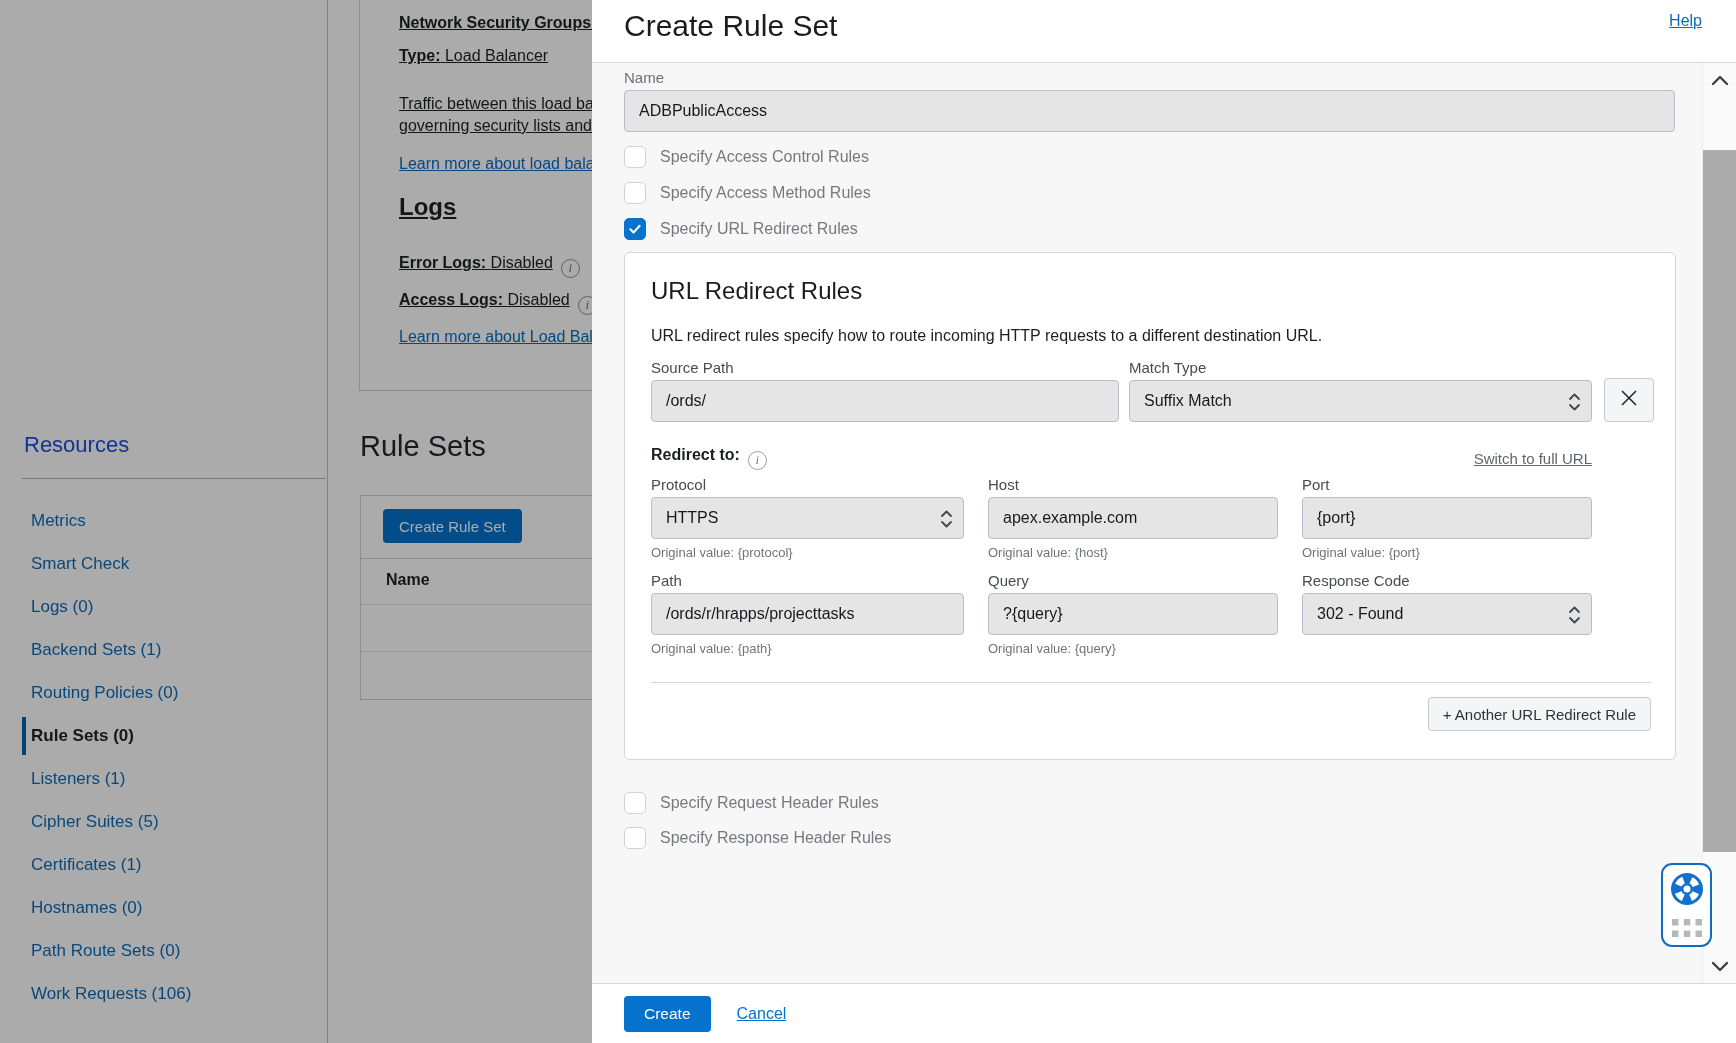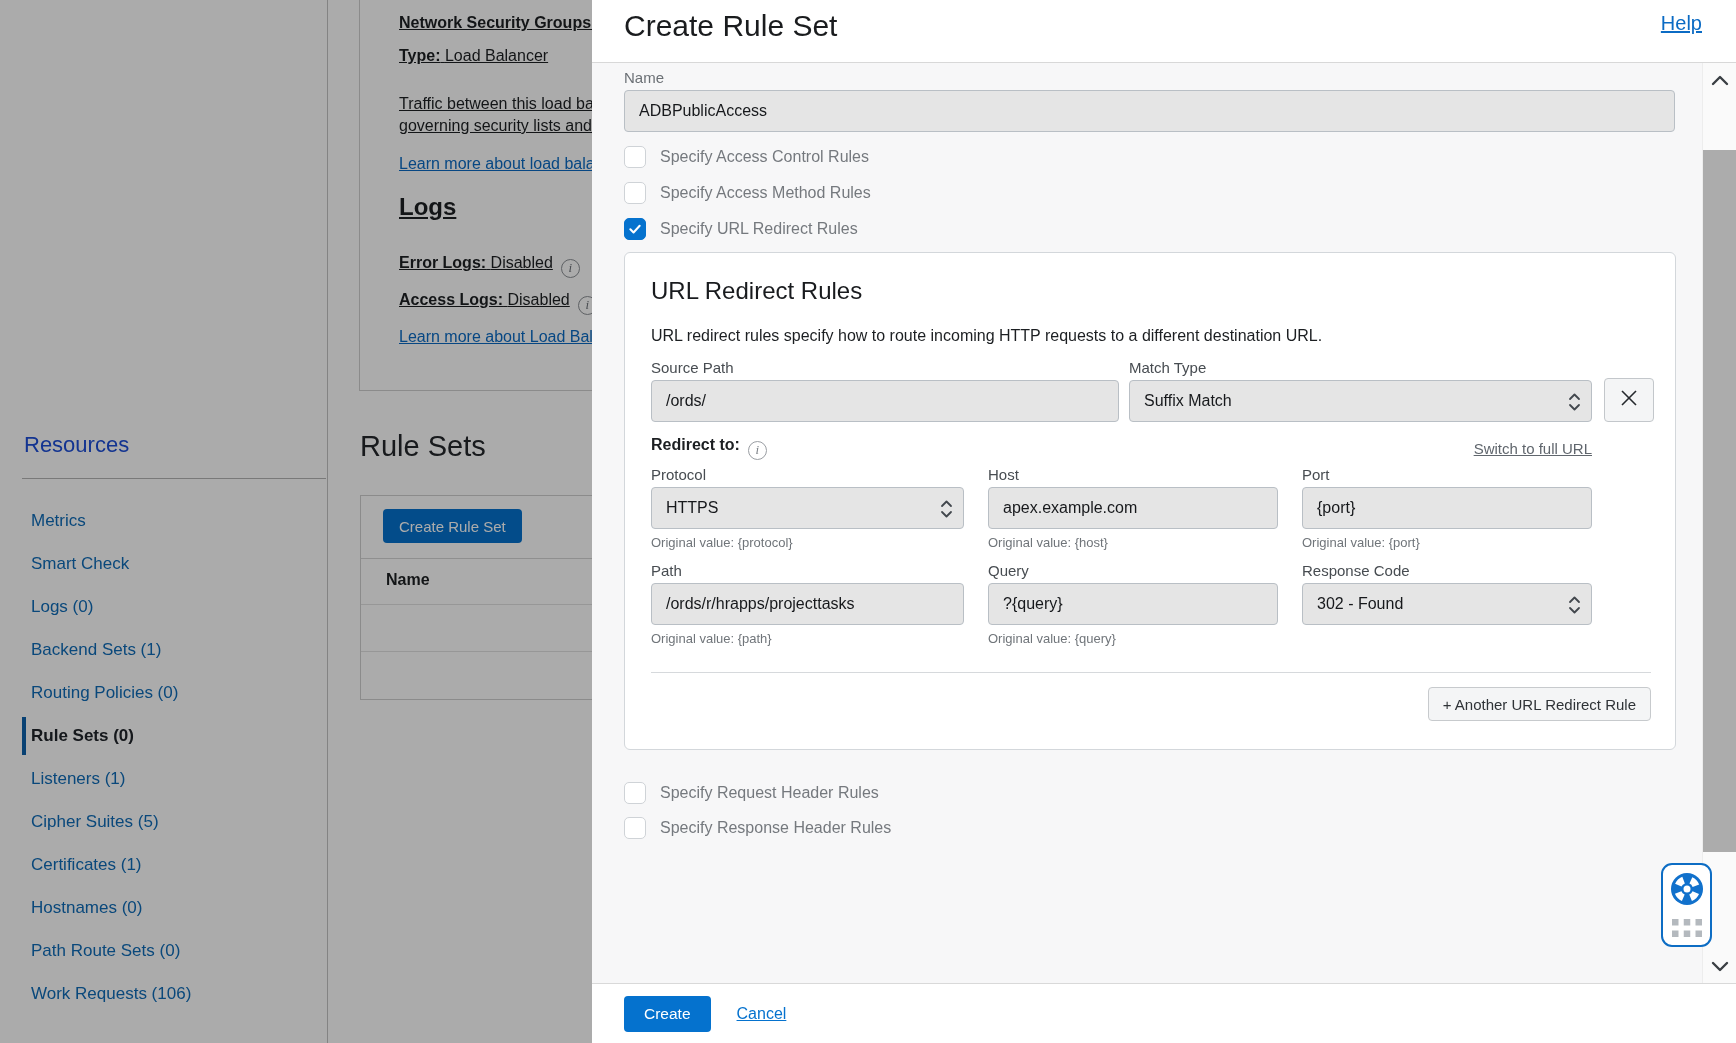--- a/index.html
+++ b/index.html
@@ -41,21 +41,21 @@
     font-size:16px; font-weight:bold; color:#1d2023; }
   .rs-row { height:47px; border-top:1px solid #e2e2e2; }
 
   #dim { position:absolute; inset:0; background:rgba(0,0,0,0.33); }
 
   
   #panel { position:absolute; left:592px; top:0; width:1144px; height:1043px; background:#f7f7f8; }
   .panel-header { position:absolute; left:0; top:0; right:0; height:63px; background:#fff;
     border-bottom:1px solid #d8d8d8; }
   .panel-title { position:absolute; left:32px; top:9px; font-size:30px; color:#1a1c1e; }
-  .help-link { position:absolute; right:34px; top:12px; font-size:20px; color:#0b6bc4;
+  .help-link { position:absolute; right:34px; top:12px; font-size:16px; color:#0b6bc4;
     text-decoration:underline; cursor:pointer; }
 
   .panel-body { position:absolute; left:0; top:63px; right:0; bottom:60px; overflow:hidden;
     padding:6px 0 0 32px; }
 
   .field-label { font-size:15px; color:#6b7075; }
   .inp { display:flex; align-items:center; height:42px; background:#e5e5e5;
     border:1px solid #b9bfc5; border-radius:4px; padding:0 14px; font-size:16px; color:#17191c; }
   input.inp { width:100%; outline:none; font-family:"Liberation Sans", sans-serif; }
   #nameInput { width:1051px; margin-top:4px; }
@@ -73,21 +73,21 @@
   .box-desc { margin-top:22px; font-size:16px; color:#1c1f22; }
   .lbl2 { font-size:15px; color:#474c51; margin-bottom:4px; }
   .row-a { display:flex; align-items:flex-end; margin-top:14px; }
   .col-src { width:468px; }
   .col-match { width:463px; margin-left:10px; }
   .sel { position:relative; cursor:pointer; }
   .sel .stepper { position:absolute; right:10px; top:9px; }
   .x-btn { margin-left:12px; width:50px; height:44px; background:#f4f5f6;
     border:1px solid #c3c7cb; border-radius:4px; display:flex; align-items:center;
     justify-content:center; cursor:pointer; }
-  .redirect-row { width:941px; margin-top:14px; display:flex; justify-content:space-between;
+  .redirect-row { width:941px; margin-top:24px; display:flex; justify-content:space-between;
     align-items:center; }
   .redirect-label { font-size:16px; font-weight:bold; color:#1c1f22; }
   .switch-link { font-size:15px; color:#60666d; text-decoration:underline; cursor:pointer; }
   .grid3 { width:941px; display:grid; grid-template-columns:313px 290px 290px;
     column-gap:24px; margin-top:6px; }
   .grid3.second { margin-top:12px; }
   .helper { margin-top:6px; font-size:13px; color:#70757a; }
   .box-divider { width:1000px; margin-top:26px; border-top:1px solid #d6d9dc; }
   .another-row { width:1000px; display:flex; justify-content:flex-end; margin-top:14px; }
   .btn-light { height:34px; padding:0 14px; background:#f4f5f6; border:1px solid #c7cacd;

